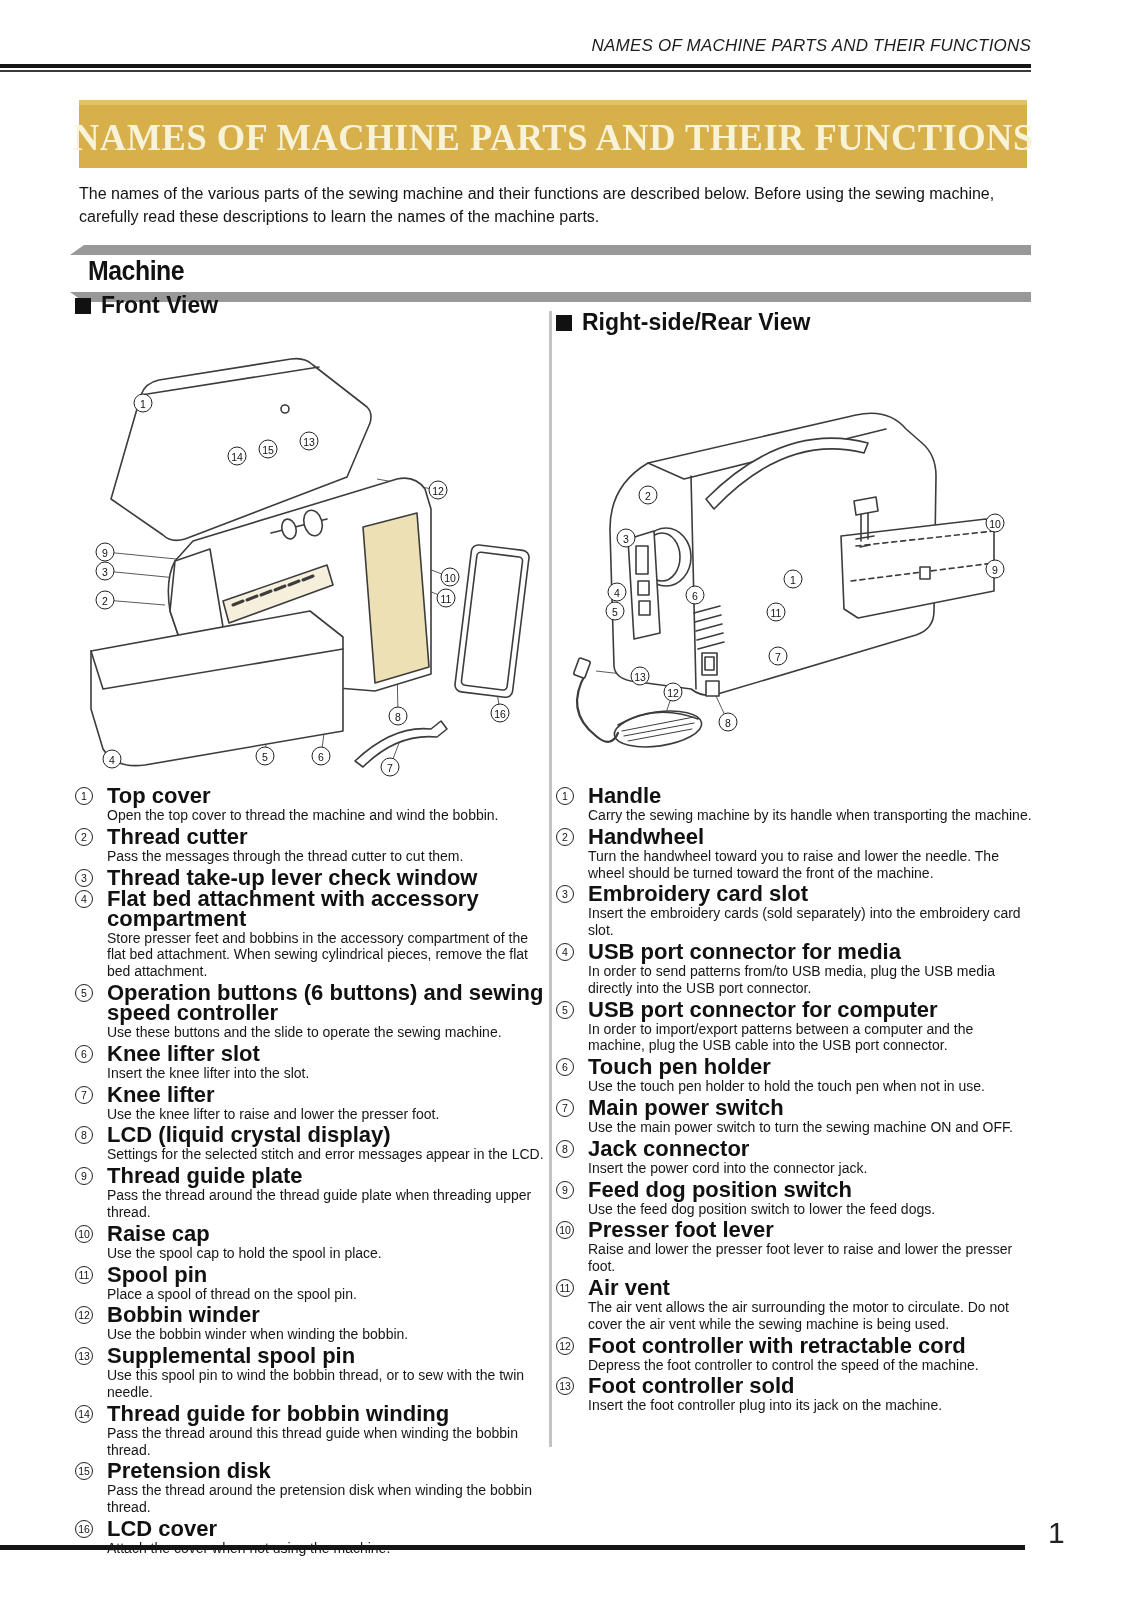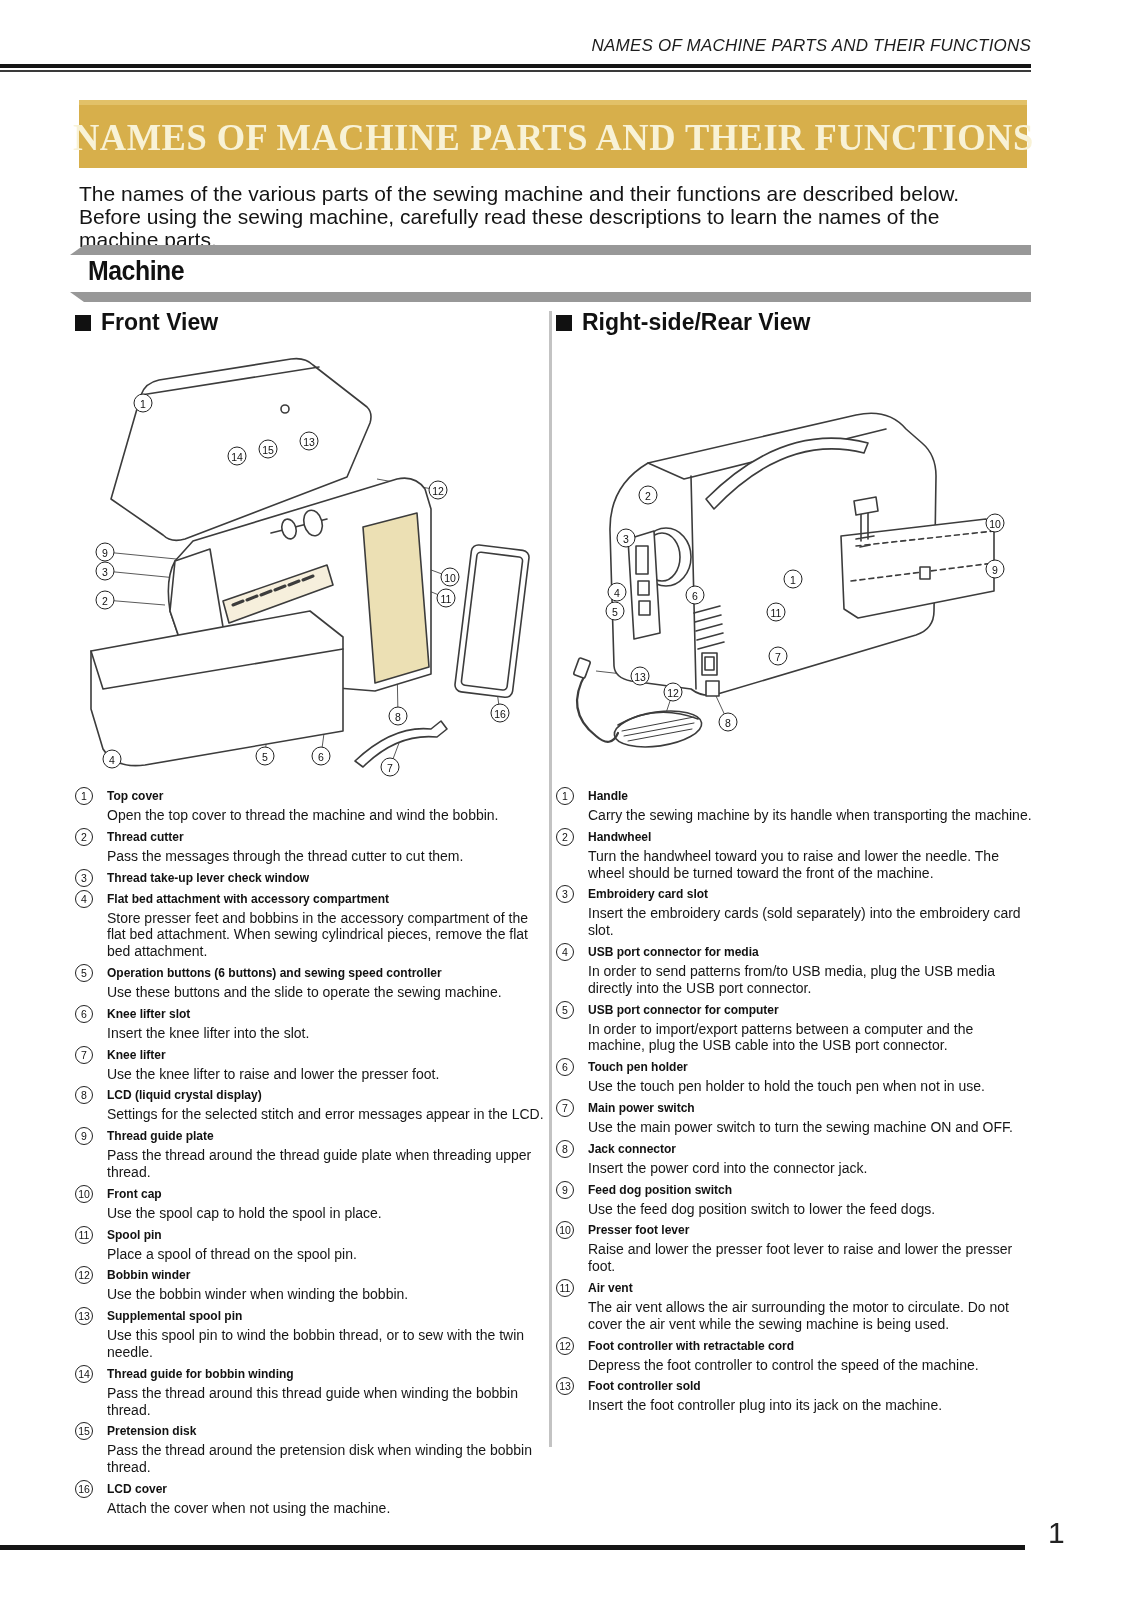--- a/index.html
+++ b/index.html
@@ -26,36 +26,36 @@
     display:flex;align-items:center;justify-content:center;
   }
   .banner-title{
     font-family:"Liberation Serif",serif;font-weight:bold;
     font-size:38px;color:#f8f2d6;letter-spacing:.5px;
     transform:scaleX(.96);white-space:nowrap;
   }
   
   .intro{
     position:absolute;left:79px;top:182px;width:940px;
-    font-size:21px;line-height:23px;color:#141414;
+    font-size:16px;line-height:23px;color:#141414;
   }
   
   .bar{position:absolute;left:70px;width:961px;height:10px;background:#989898;
        clip-path:polygon(14px 0,100% 0,100% 100%,0 100%);}
   .bar-top{top:245px;}
   .bar-bottom{top:292px;clip-path:polygon(0 0,100% 0,100% 100%,14px 100%);}
   .machine-title{
     position:absolute;left:88px;top:256px;
     font-size:27px;font-weight:bold;letter-spacing:-.5px;
     transform:scaleX(.92);transform-origin:left;
   }
   
   .col-heading{position:absolute;font-size:23px;font-weight:bold;display:flex;align-items:center;gap:10px;}
   .col-heading .sq{width:16px;height:16px;background:#111;display:inline-block;}
-  .ch-left{left:75px;top:309px;}
+  .ch-left{left:75px;top:292px;}
   .ch-right{left:556px;top:309px;}
   .divider{position:absolute;left:549px;top:311px;width:3px;height:1136px;background:#c3c3c3;}
   
   .diagram{position:absolute;}
   .diag-front{left:75px;top:349px;width:470px;height:430px;}
   .diag-rear{left:556px;top:381px;width:474px;height:392px;}
   .diagram svg{position:absolute;left:0;top:0;}
   .callout{
     position:absolute;width:19px;height:19px;border:1.4px solid #222;border-radius:50%;
     background:#fff;display:flex;align-items:center;justify-content:center;
@@ -65,21 +65,21 @@
   
   .parts-list{position:absolute;display:flex;flex-direction:column;}
   .pl-front{left:75px;top:786px;width:470px;}
   .pl-rear{left:556px;top:786px;width:476px;}
   .part{display:grid;grid-template-columns:27px 1fr;column-gap:5px;margin-bottom:1px;}
   .part .num{
     grid-column:1;width:18px;height:18px;margin-top:1px;
     border:1.3px solid #222;border-radius:50%;box-sizing:border-box;
     display:flex;align-items:center;justify-content:center;font-size:10.5px;
   }
-  .part .pname{grid-column:2;font-weight:bold;font-size:12px;line-height:20px;}
+  .part .pname{grid-column:2;font-weight:bold;font-size:22px;line-height:20px;}
   .part .pdesc{grid-column:2;font-size:14px;line-height:16.8px;color:#161616;margin-top:1px;margin-bottom:2px;}
   
   .footer-rule{position:absolute;left:0;top:1545px;width:1025px;height:5px;background:#151515;}
   .page-number{position:absolute;left:1048px;top:1516px;font-size:30px;color:#222;}
 </style>
 </head>
 <body>
 
 <div class="page">
 
@@ -282,21 +282,21 @@
       </div>
 
       <div class="part">
         <span class="num">9</span>
         <span class="pname">Thread guide plate</span>
         <span class="pdesc">Pass the thread around the thread guide plate when threading upper thread.</span>
       </div>
 
       <div class="part">
         <span class="num">10</span>
-        <span class="pname">Front cap</span>
+        <span class="pname">Raise cap</span>
         <span class="pdesc">Use the spool cap to hold the spool in place.</span>
       </div>
 
       <div class="part">
         <span class="num">11</span>
         <span class="pname">Spool pin</span>
         <span class="pdesc">Place a spool of thread on the spool pin.</span>
       </div>
 
       <div class="part">

